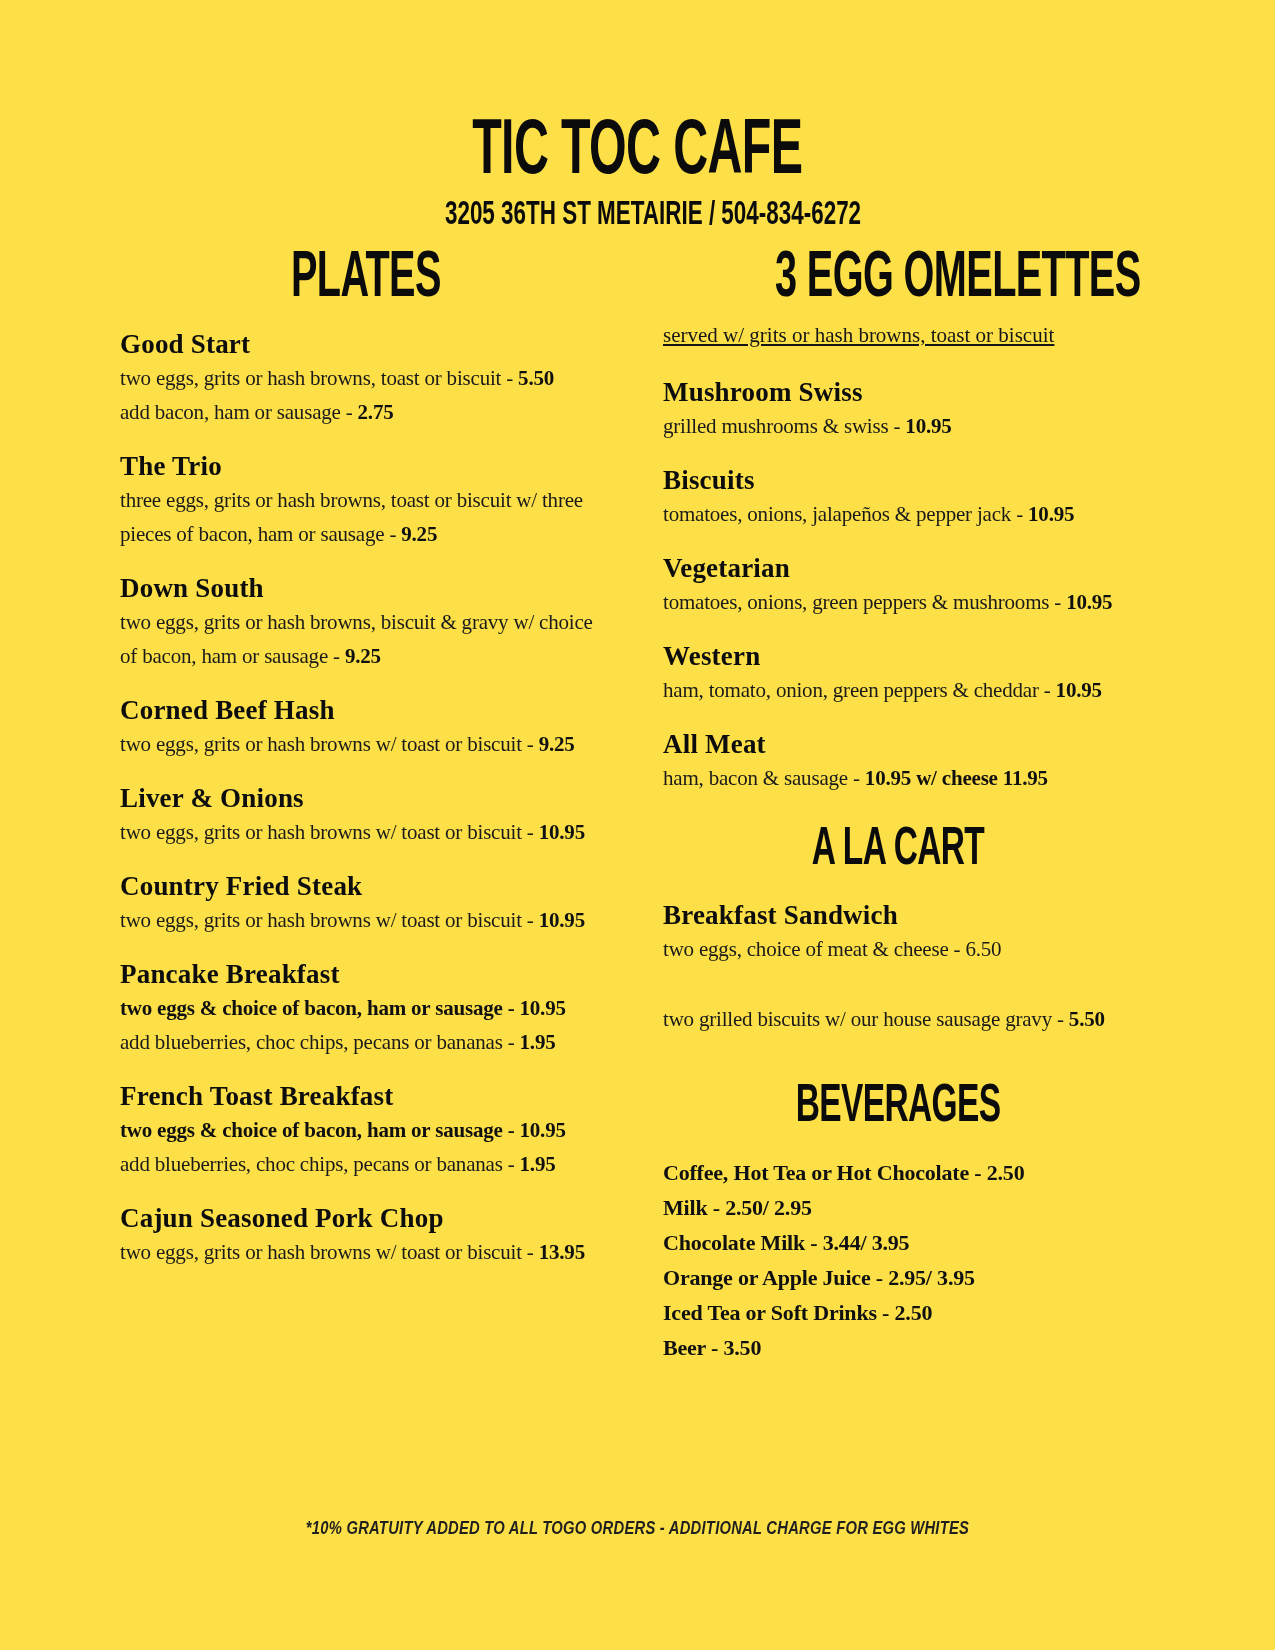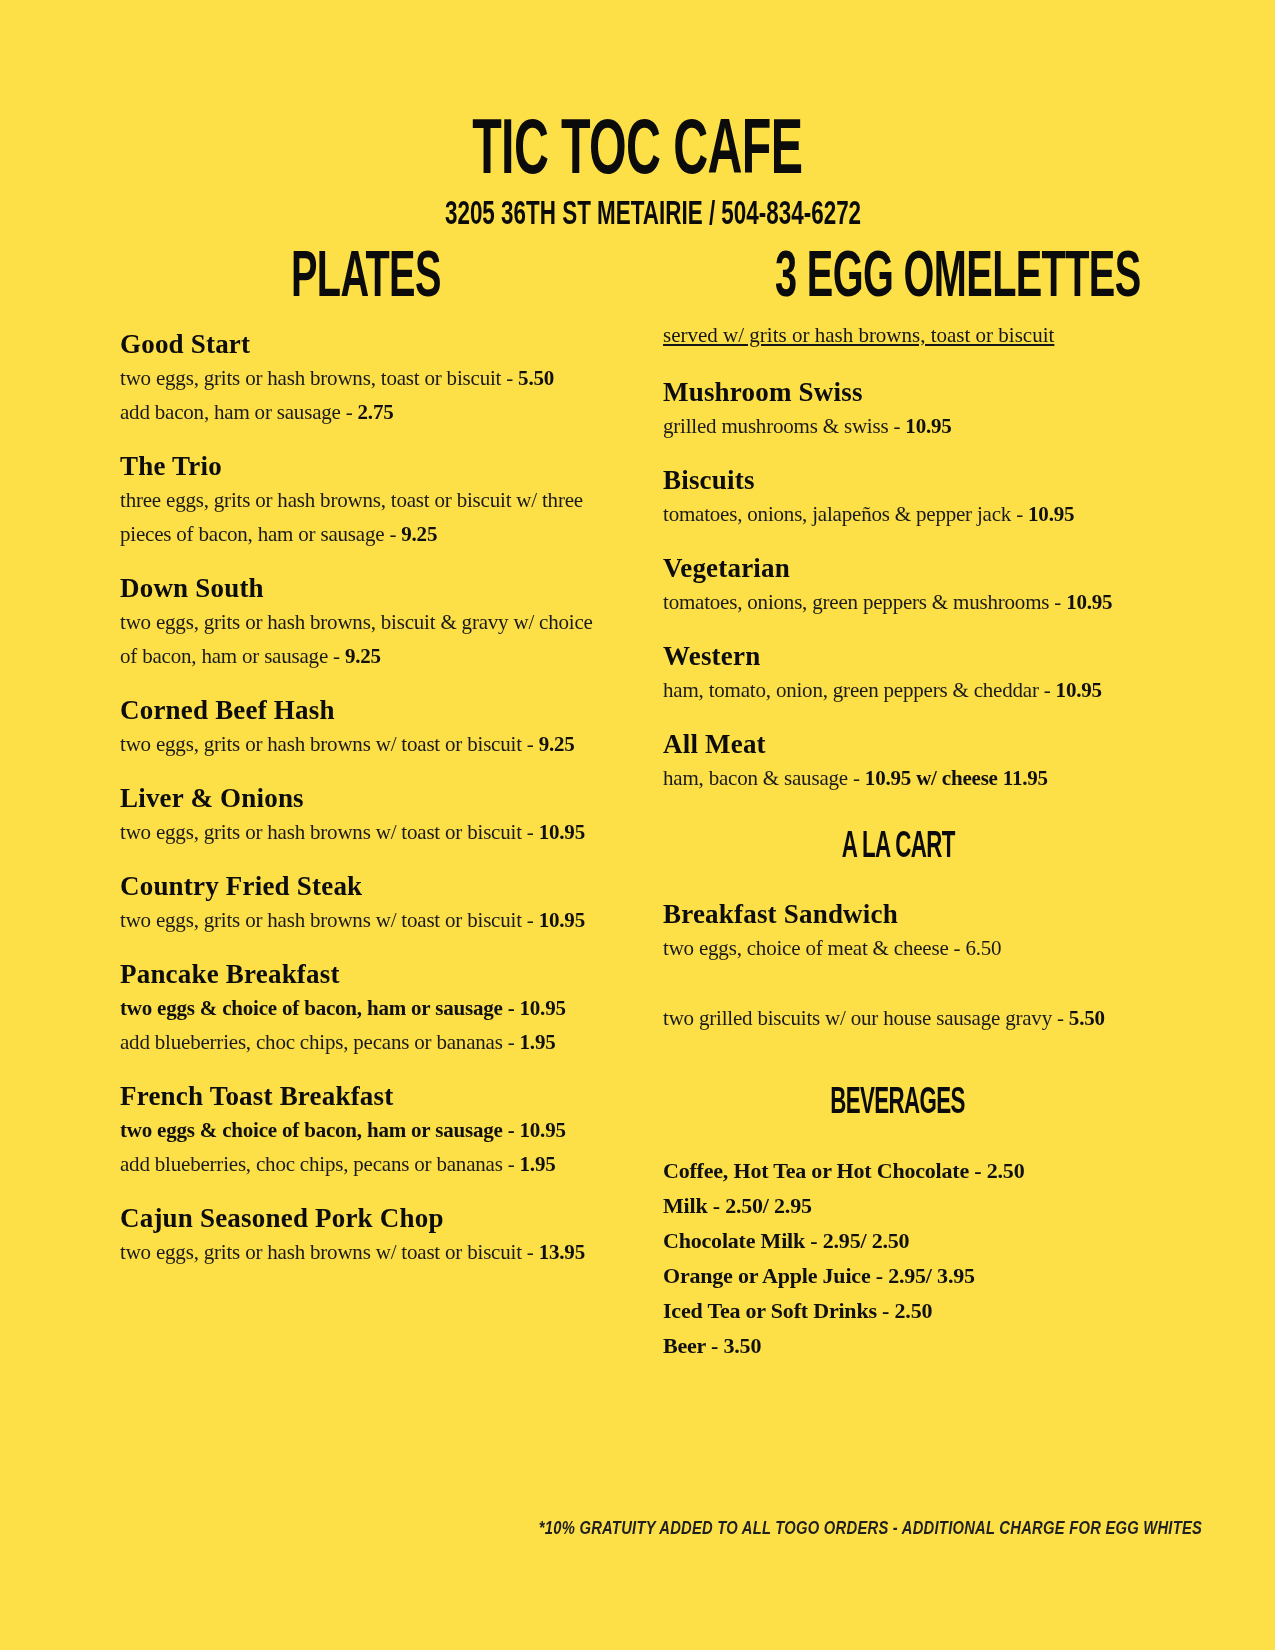--- a/index.html
+++ b/index.html
@@ -16,34 +16,34 @@
   header.menu-header{position:absolute;top:0;left:0;width:100%;text-align:center;}
   h1.title-line{margin:106px 0 0;font-size:78px;line-height:80px;}
   .addr-line{margin:8px 0 0;font-size:33px;line-height:36px;padding-left:32px;}
   .addr-line .cond{letter-spacing:0;transform:scaleX(0.68);}
 
   .col{position:absolute;top:240px;}
   .col-left{left:120px;width:492px;}
   .col-right{left:663px;width:470px;}
 
   .menu-section .section-heading{margin:0 0 18px;text-align:center;font-size:64px;line-height:68px;font-weight:bold;}
-  .menu-section + .menu-section .section-heading{font-size:36px;line-height:60px;margin:10px 0 22px;}
+  .menu-section + .menu-section .section-heading{font-size:54px;line-height:60px;margin:10px 0 22px;}
   .section-subtitle{margin:-6px 0 26px;text-align:left;font-size:21px;line-height:28px;color:#161616;white-space:nowrap;text-decoration:underline;}
 
   .menu-item{margin:0 0 20px;}
   .item-name{margin:0;font-size:27px;line-height:34px;font-weight:bold;color:#0d0d0d;letter-spacing:0.2px;}
   .item-line{margin:0;font-size:21px;line-height:34px;letter-spacing:-0.2px;white-space:nowrap;color:#1a1a1a;}
   .item-line strong{font-weight:bold;color:#101010;}
 
   
   [data-name="menu-column-right"] .menu-section:nth-child(2) .menu-item{margin-bottom:36px;}
   
   [data-name="menu-column-right"] .menu-section:nth-child(3) .item-line{font-size:22px;line-height:35px;}
 
-  footer.menu-footer{position:absolute;left:0;top:1516px;width:100%;text-align:right;}
+  footer.menu-footer{position:absolute;left:0;top:1516px;width:100%;text-align:center;}
   .footer-note{
     display:inline-block;font-family:"Liberation Sans",sans-serif;font-style:italic;font-weight:bold;
     font-size:18px;line-height:24px;letter-spacing:0.3px;color:#1f1f1f;
     transform:scaleX(0.82);transform-origin:50% 50%;white-space:nowrap;
   }
 </style>
 </head>
 <body>
 
 <div class="page" data-name="menu-page">
@@ -133,21 +133,21 @@
           </div>
           <div class="menu-item" data-name="menu-item-biscuits-sausage-gravy">
             <p class="item-line" data-name="item-description-line">two grilled biscuits w/ our house sausage gravy - <strong>5.50</strong></p>
           </div>
         </section>
         <section class="menu-section" data-name="menu-section-beverages">
           <h2 class="section-heading" data-name="section-heading"><span class="cond" data-name="section-heading-text">BEVERAGES</span></h2>
           <div class="menu-item" data-name="menu-items">
             <p class="item-line" data-name="item-description-line"><strong>Coffee, Hot Tea or Hot Chocolate - 2.50</strong></p>
             <p class="item-line" data-name="item-description-line"><strong>Milk - 2.50/ 2.95</strong></p>
-            <p class="item-line" data-name="item-description-line"><strong>Chocolate Milk - 2.95/ 2.50</strong></p>
+            <p class="item-line" data-name="item-description-line"><strong>Chocolate Milk - 3.44/ 3.95</strong></p>
             <p class="item-line" data-name="item-description-line"><strong>Orange or Apple Juice - 2.95/ 3.95</strong></p>
             <p class="item-line" data-name="item-description-line"><strong>Iced Tea or Soft Drinks - 2.50</strong></p>
             <p class="item-line" data-name="item-description-line"><strong>Beer - 3.50</strong></p>
           </div>
         </section>
       </div>
   </main>
 
   <footer class="menu-footer" data-name="menu-footer">
     <span class="footer-note" data-name="gratuity-note">*10% GRATUITY ADDED TO ALL TOGO ORDERS - ADDITIONAL CHARGE FOR EGG WHITES</span>

